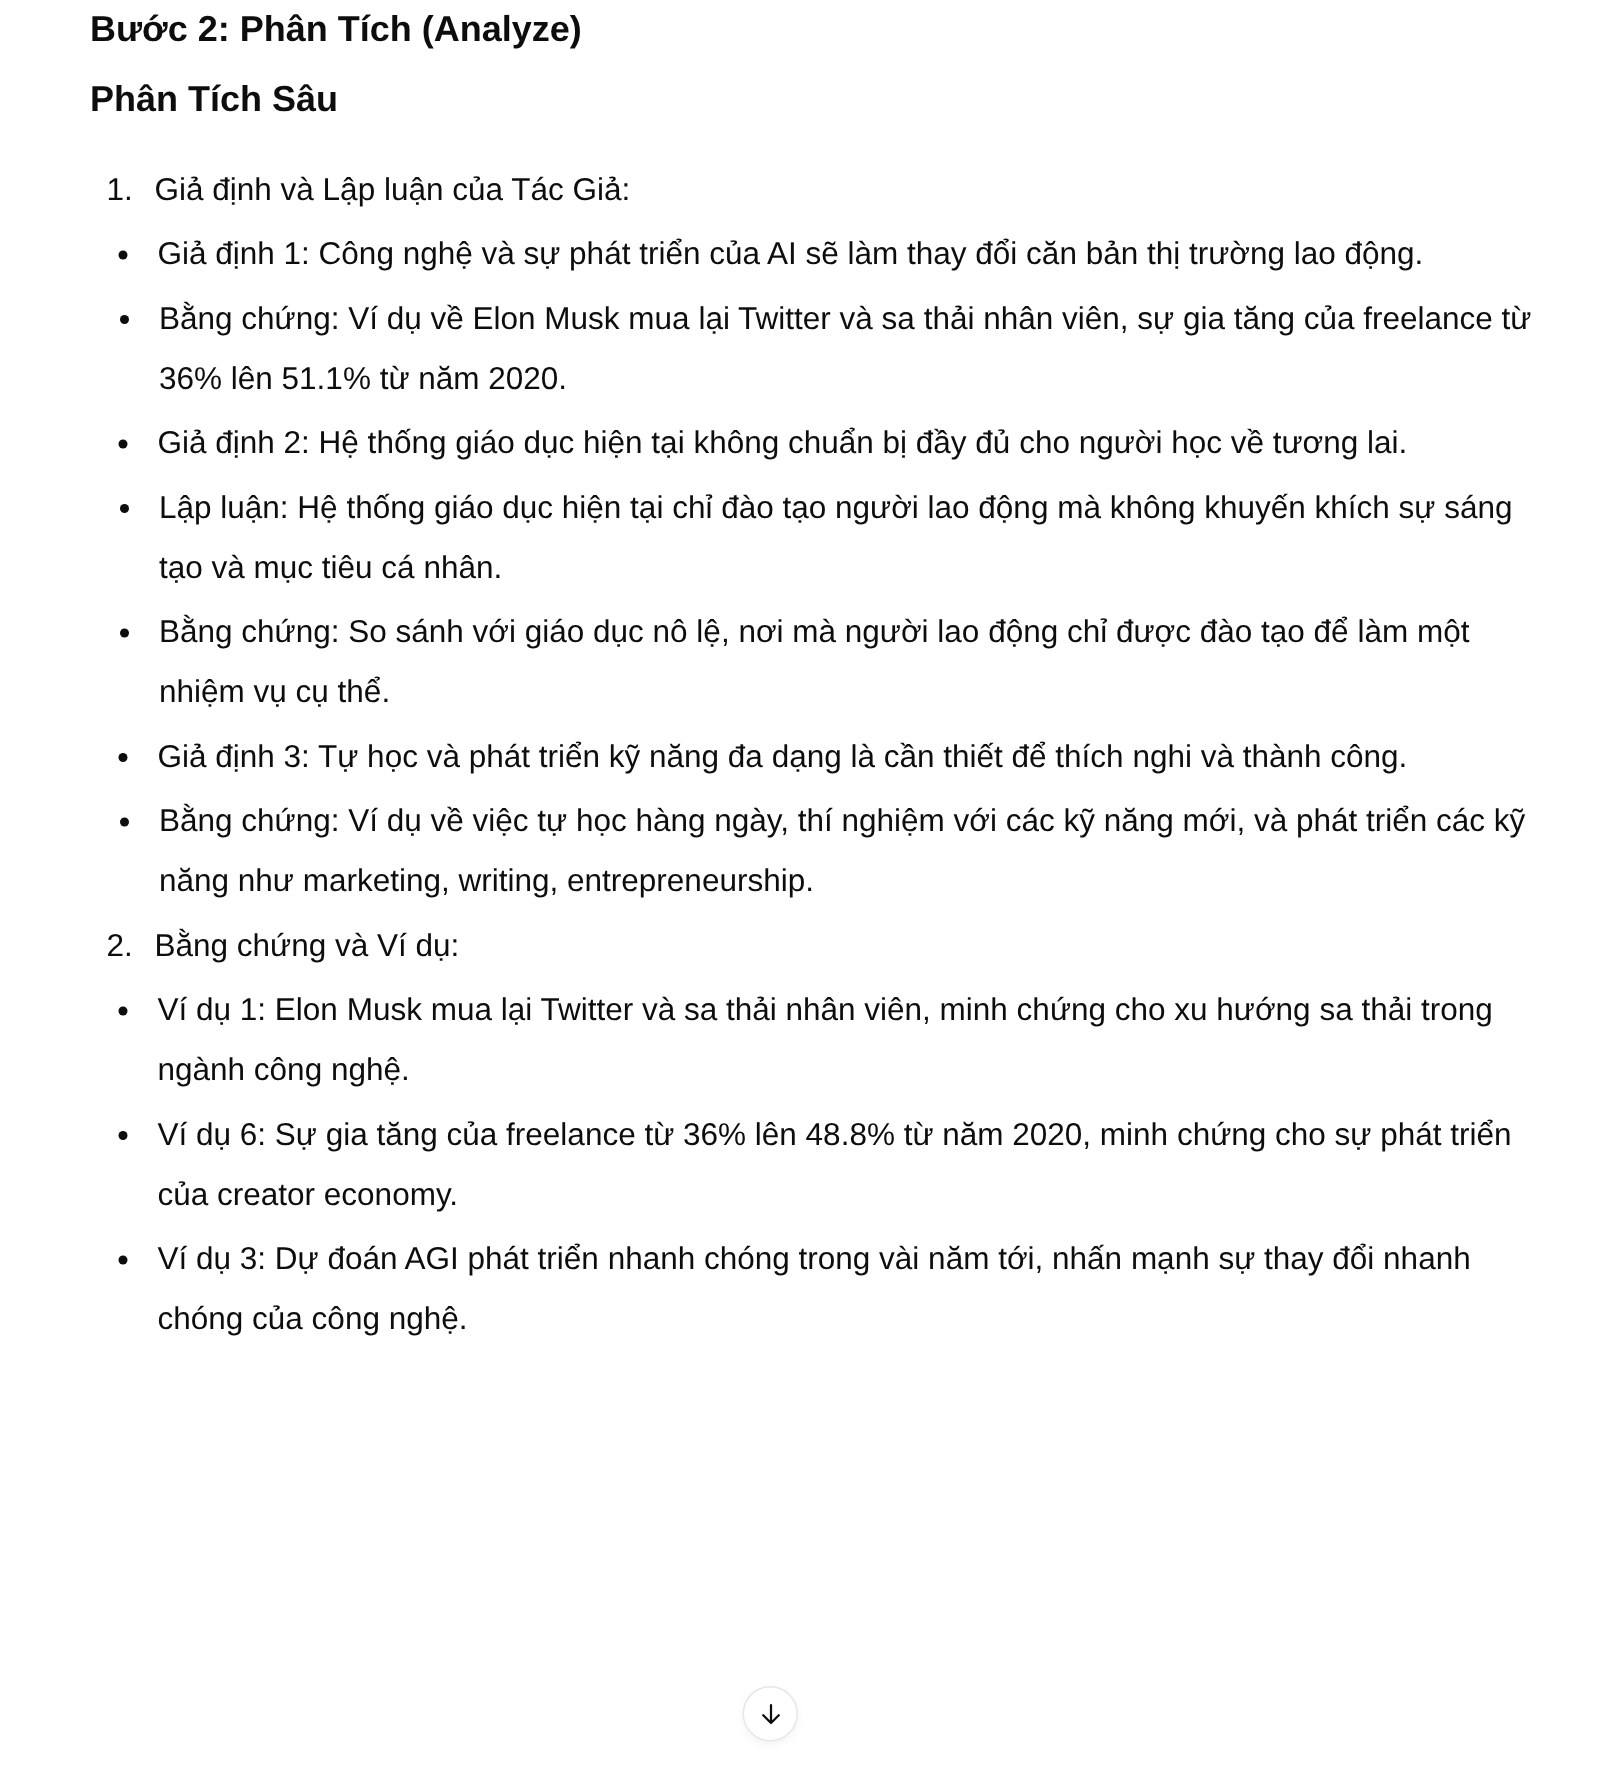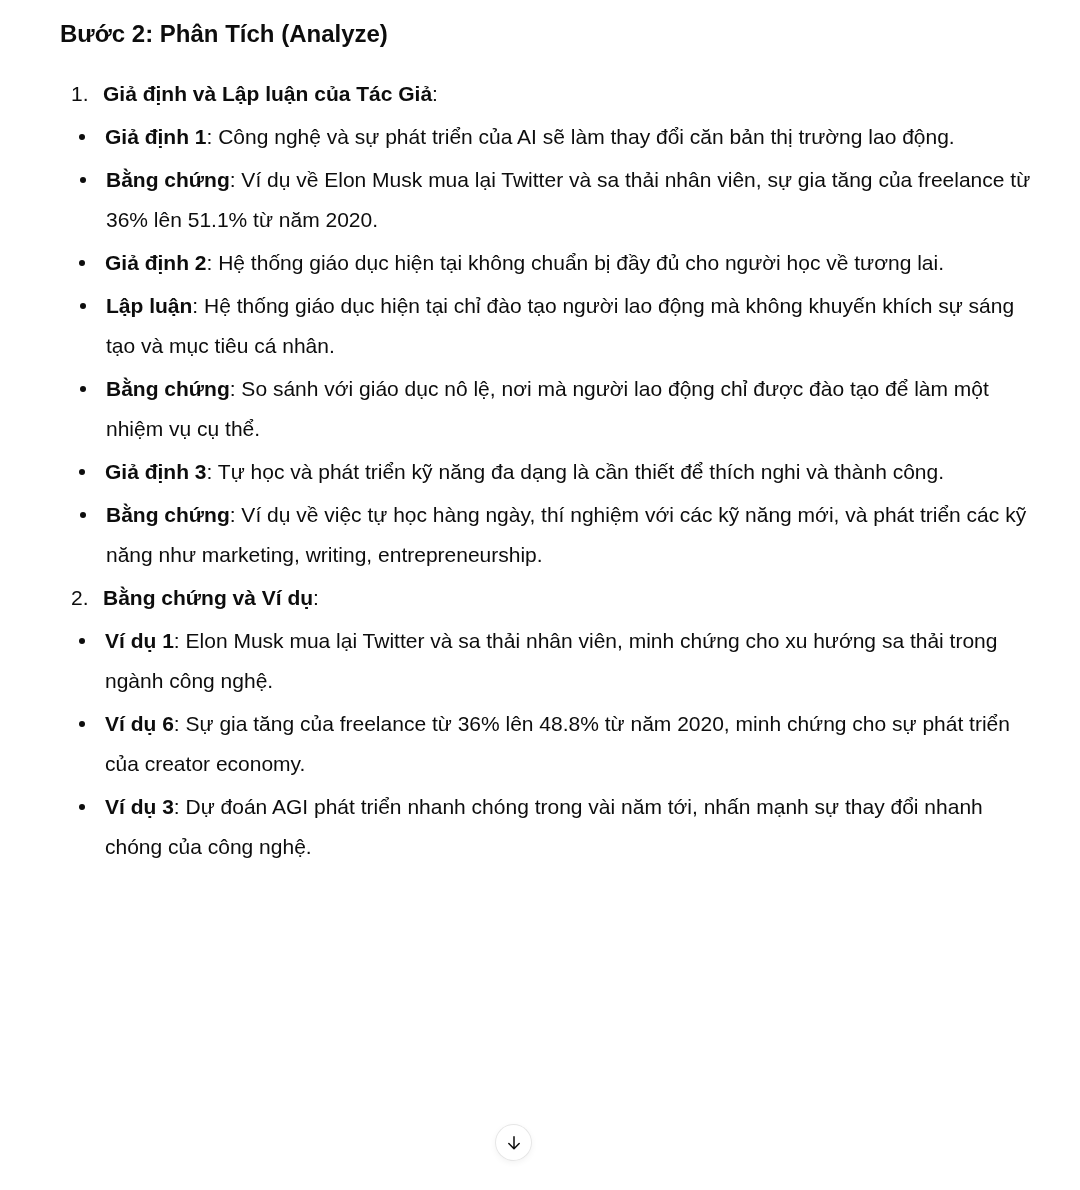--- a/index.html
+++ b/index.html
@@ -14,21 +14,21 @@
   .page {
     position: relative;
     width: 1080px;
     height: 1190px;
     overflow: hidden;
     background: #ffffff;
   }
   .content {
     width: 975px;
     margin: 0 45px 0 60px;
-    padding-top: 14px;
+    padding-top: 0;
     font-size: 21px;
     line-height: 40px;
   }
   h3 {
     font-size: 24px;
     line-height: 40px;
     font-weight: 700;
     margin: 0 0 7px 0;
   }
   ol.outline, ul.sub {
@@ -57,21 +57,21 @@
   }
   .dot {
     display: block;
     width: 6px;
     height: 6px;
     border-radius: 50%;
     background: #0d0d0d;
     margin-top: 17px;
   }
   p.text { margin: 0; flex: 1; min-width: 0; }
-  p.text strong { font-weight: 700; }
+  p.text strong { font-weight: 400; }
   .scroll-btn {
     position: absolute;
     left: 495px;
     top: 1124px;
     width: 37px;
     height: 37px;
     border-radius: 50%;
     background: rgba(255,255,255,0.92);
     border: 1px solid rgba(13,13,13,0.10);
     box-shadow: 0 2px 6px rgba(0,0,0,0.05);
@@ -83,20 +83,21 @@
     padding: 0;
   }
   .scroll-btn svg { display: block; }
 </style>
 </head>
 <body>
 
 <div class="page">
   <div class="content">
     <h3>Bước 2: Phân Tích (Analyze)</h3>
+    <h3>Phân Tích Sâu</h3>
     <ol class="outline">
         <li class="item depth0">
           <div class="row">
             <span class="num">1.</span>
             <p class="text"><strong>Giả định và Lập luận của Tác Giả</strong><span>:</span></p>
           </div>
           <ul class="sub">
             <li class="item depth1">
               <div class="row">
                 <span class="dot-col">

